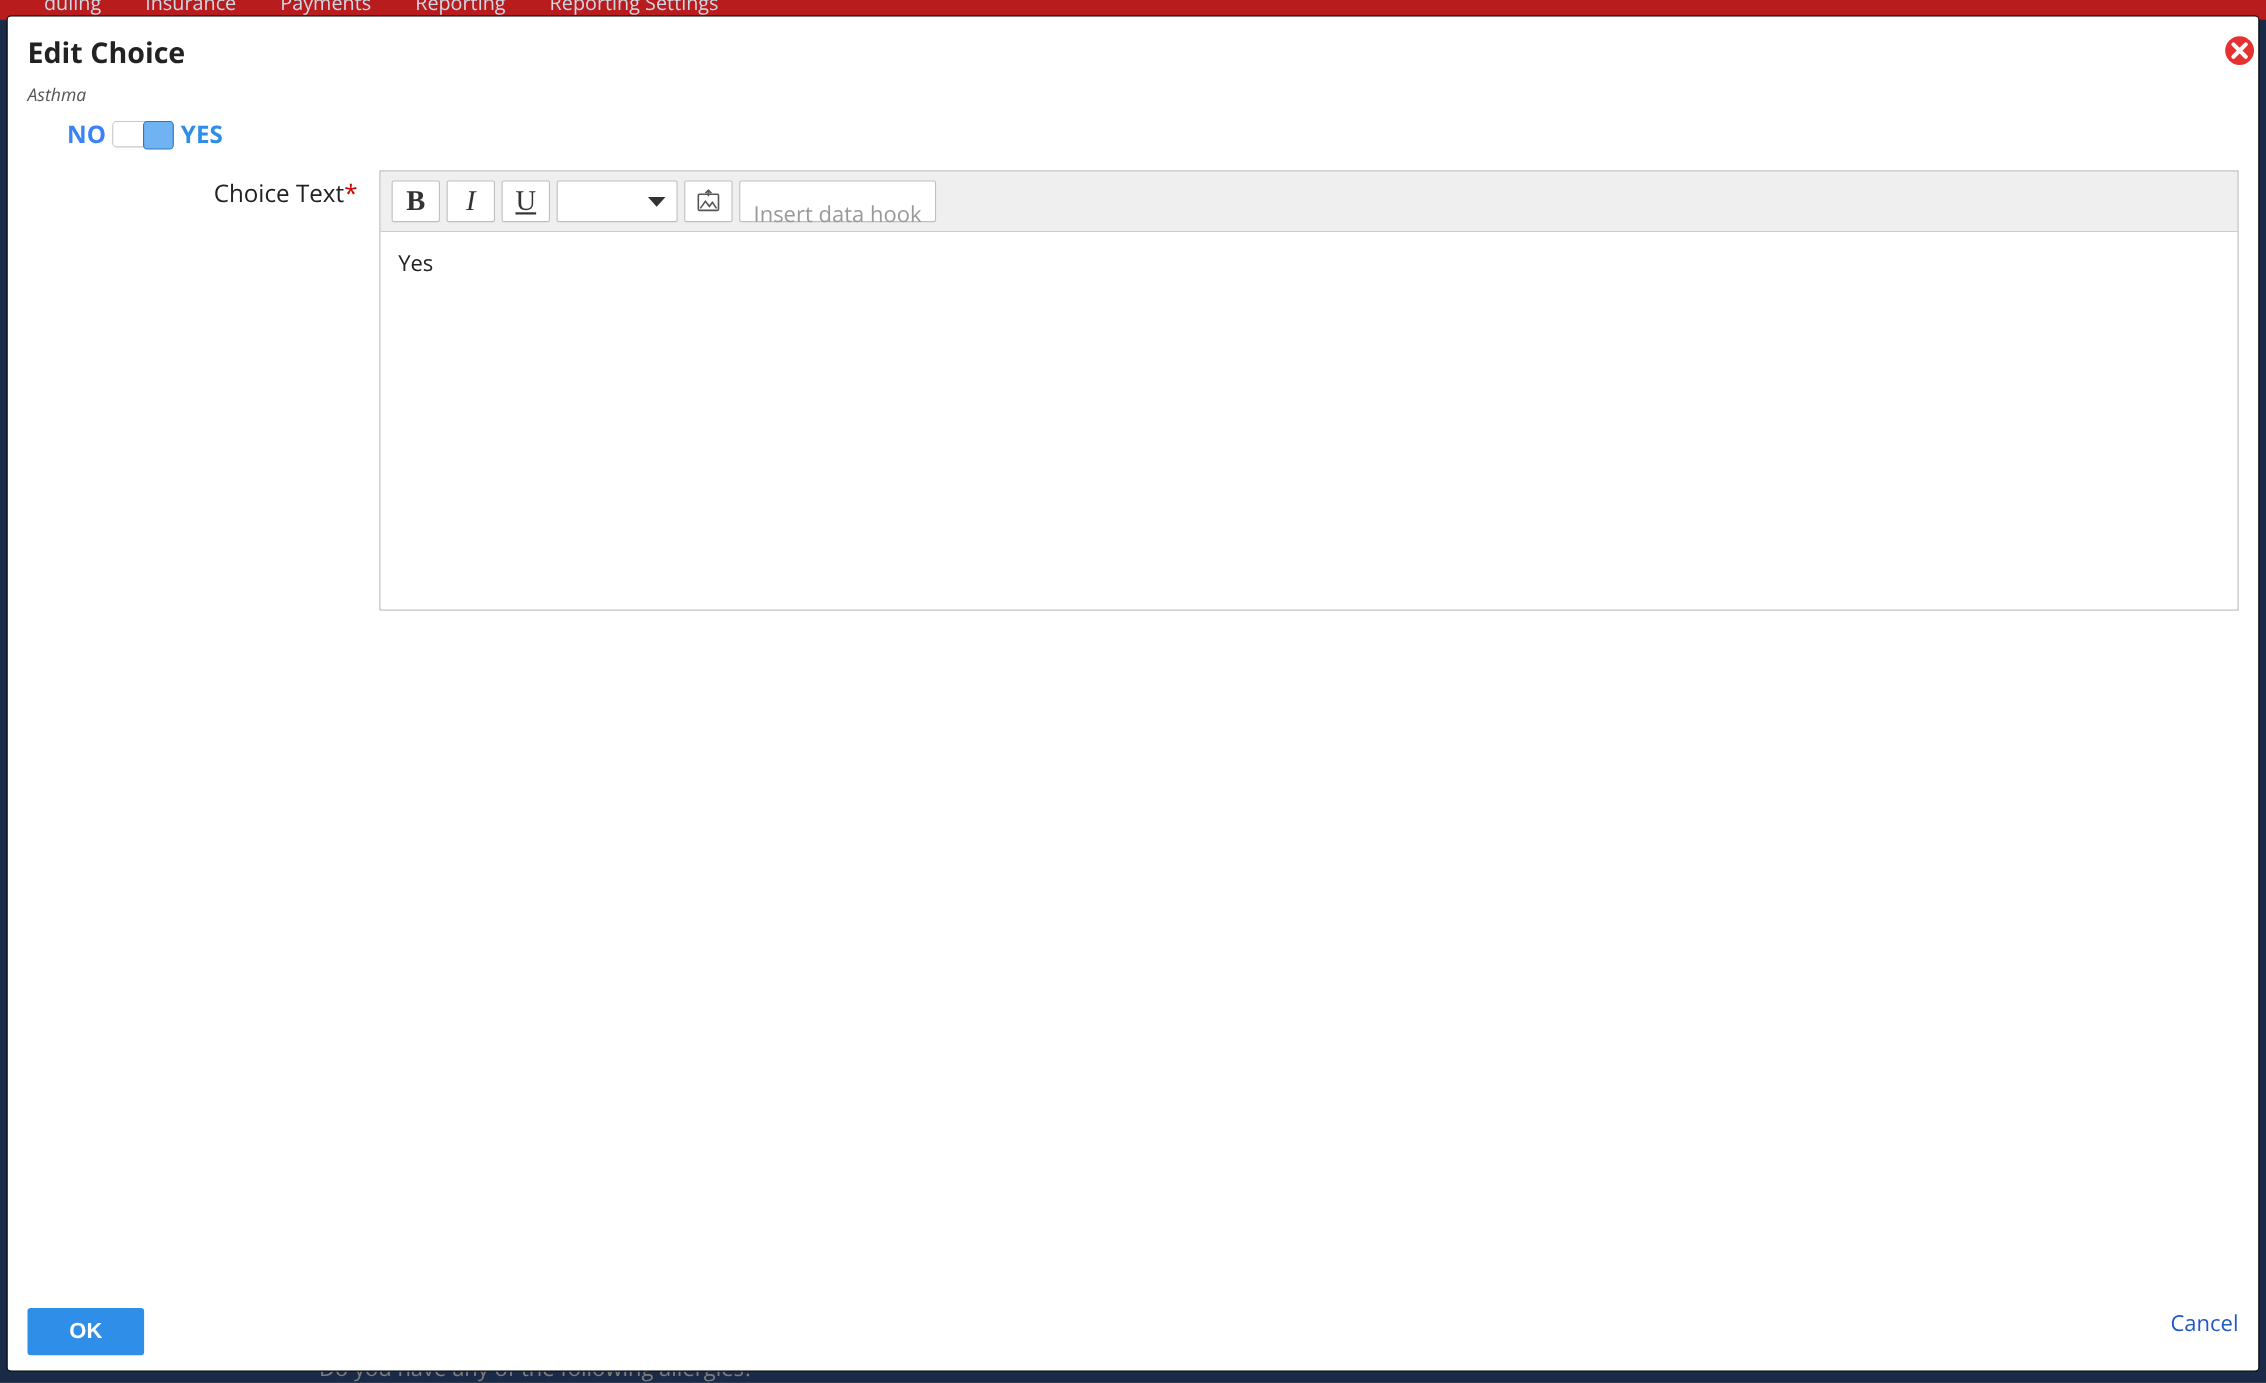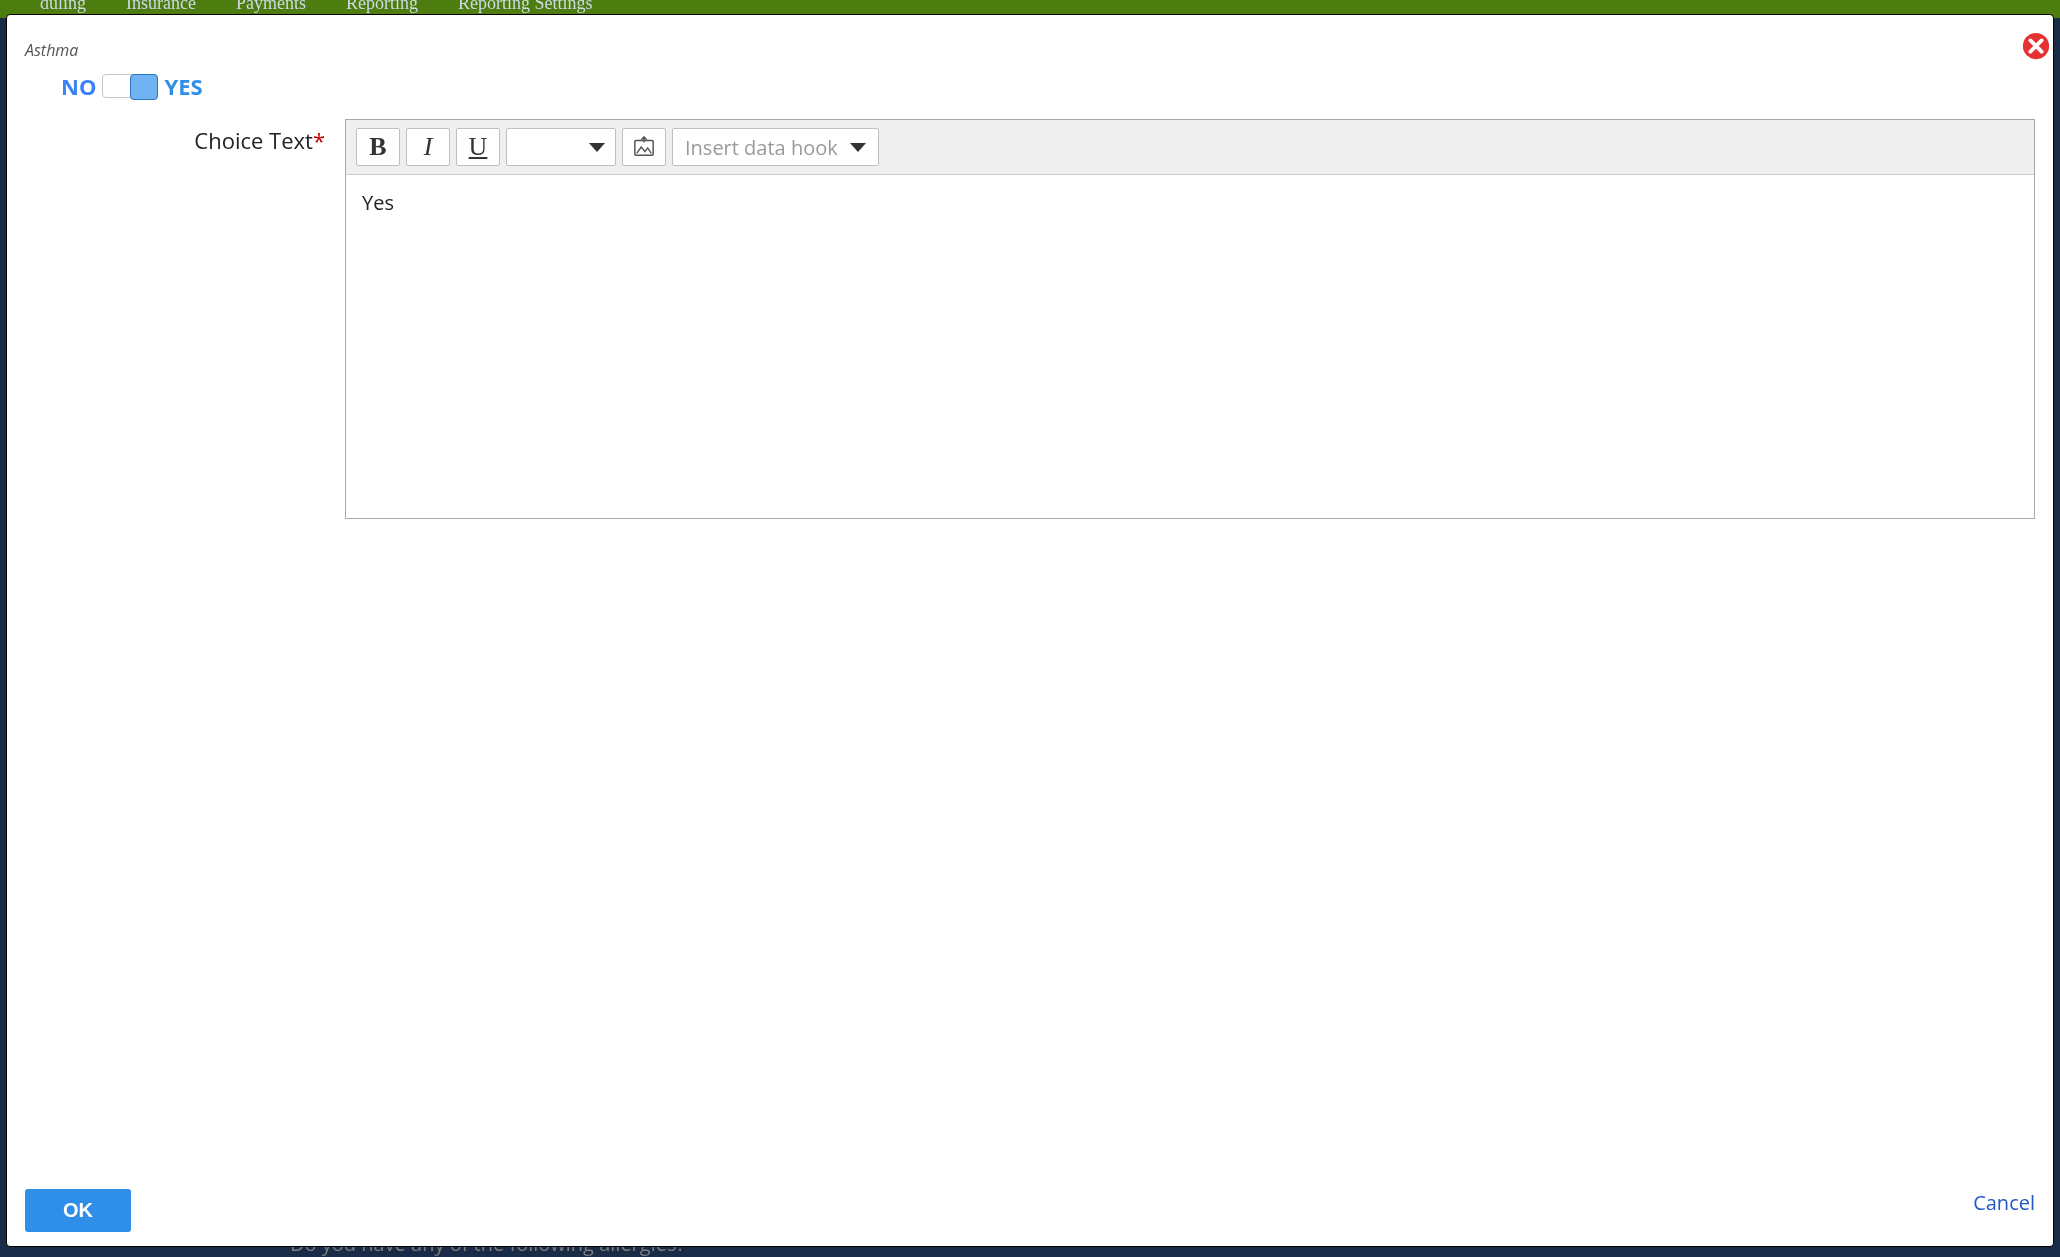--- a/index.html
+++ b/index.html
@@ -11,29 +11,28 @@
     font-family: "Open Sans", "Segoe UI", Arial, sans-serif;
     background: #1a2b47;
     color: #222;
   }
 
   
   .bg-nav {
     position: absolute;
     top: 0; left: 0; right: 0;
     height: 18px;
-    background: #4d7c0f;
+    background: #b91c1c;
     color: #ced9e6;
     font-size: 18px;
     display: flex;
     gap: 40px;
     padding-left: 40px;
     overflow: hidden;
     line-height: 6px;
-    font-family: Liberation Serif, serif;
   }
   .bg-bottom-text {
     position: absolute;
     bottom: 0;
     left: 290px;
     color: #7d7d7d;
     font-size: 20px;
   }
 
   
@@ -190,20 +189,21 @@
   }
   .datahook {
     height:38px;
     background:#fff;
     border:1px solid #bfbfbf;
     border-radius:2px;
     display:flex; align-items:center;
     padding:16px 12px;
     gap:12px;
     cursor:pointer;
+    flex-direction:column;
   }
   .datahook-label { font-size:20px; color:#9a9a9a; }
   .editor-area {
     flex:1;
     background:#fff;
     padding:14px 16px;
     font-size:20px;
     color:#222;
     outline:none;
   }
@@ -239,20 +239,21 @@
   <span>Insurance</span>
   <span>Payments</span>
   <span>Reporting</span>
   <span>Reporting Settings</span>
 </div>
 <div class="bg-bottom-text">Do you have any of the following allergies?</div>
 
 <div class="modal">
 
   <div class="modal-header">
+    <div class="modal-title">Edit Choice</div>
     <div class="close-btn">
       <svg viewBox="0 0 32 32" width="30" height="30">
         <circle cx="16" cy="16" r="14" fill="#e63131"></circle>
         <path d="M10 10 L22 22 M22 10 L10 22" stroke="#fff" stroke-width="4" stroke-linecap="round"></path>
       </svg>
     </div>
   </div>
 
   <div class="modal-body">
     <div class="subtitle">Asthma</div>

